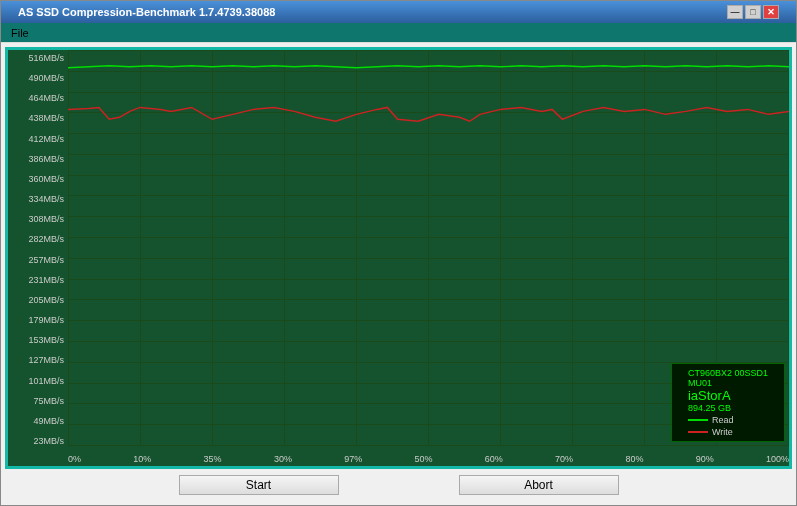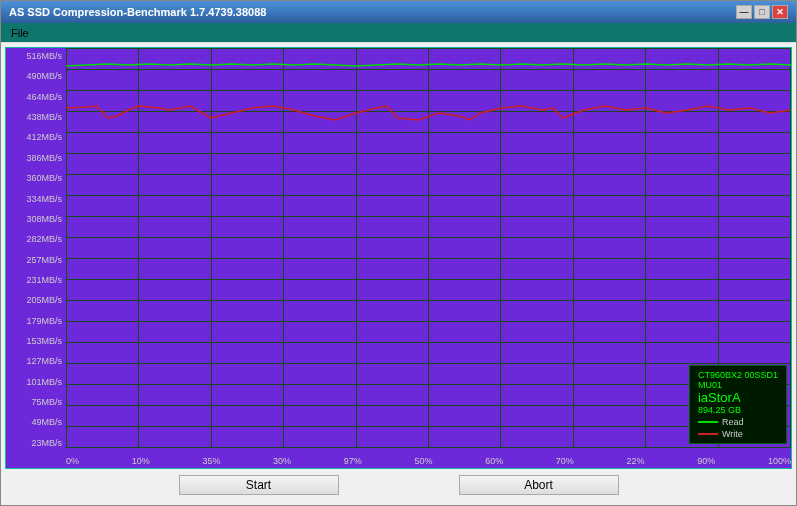--- a/index.html
+++ b/index.html
@@ -12,21 +12,21 @@
       width: 797px;
       height: 506px;
       background: #f0f0f0;
       border: 1px solid #888;
       display: flex;
       flex-direction: column;
     }
     .title-bar {
       background: linear-gradient(to bottom, #4a90d9, #2c5f9e);
       color: white;
-      padding: 4px 8px;
+      padding: 4px 17px;
       display: flex;
       align-items: center;
       justify-content: space-between;
       font-size: 11px;
       font-weight: bold;
       height: 22px;
     }
     .title-bar-buttons {
       display: flex;
       gap: 2px;
@@ -59,23 +59,23 @@
     }
     .content {
       flex: 1;
       display: flex;
       flex-direction: column;
       padding: 4px;
     }
     .chart-area {
       flex: 1;
       display: flex;
-      background: #6d28d9;
+      background: #14532d;
       position: relative;
-      border: 1px solid #14b8a6;
+      border: 3px solid #14b8a6;
     }
     .y-axis {
       width: 60px;
       display: flex;
       flex-direction: column;
       justify-content: space-between;
       padding: 4px 4px 20px 2px;
       color: #cccccc;
       font-size: 9px;
       text-align: right;
@@ -125,21 +125,21 @@
       color: #cccccc;
       font-size: 9px;
       padding: 0 0 0 0;
     }
     .legend {
       position: absolute;
       right: 4px;
       bottom: 24px;
       background: #001a00;
       border: 1px solid #006600;
-      padding: 4px 8px;
+      padding: 4px 16px;
       color: #00ff00;
       font-size: 9px;
       z-index: 10;
     }
     .legend-line {
       display: flex;
       align-items: center;
       gap: 4px;
       margin-top: 2px;
     }
@@ -360,21 +360,21 @@
 
         <div class="x-axis">
           <span>0%</span>
           <span>10%</span>
           <span>35%</span>
           <span>30%</span>
           <span>97%</span>
           <span>50%</span>
           <span>60%</span>
           <span>70%</span>
-          <span>22%</span>
+          <span>80%</span>
           <span>90%</span>
           <span>100%</span>
         </div>
       </div>
     </div>
 
     <div class="bottom-buttons">
       <button class="btn">Start</button>
       <button class="btn">Abort</button>
     </div>

